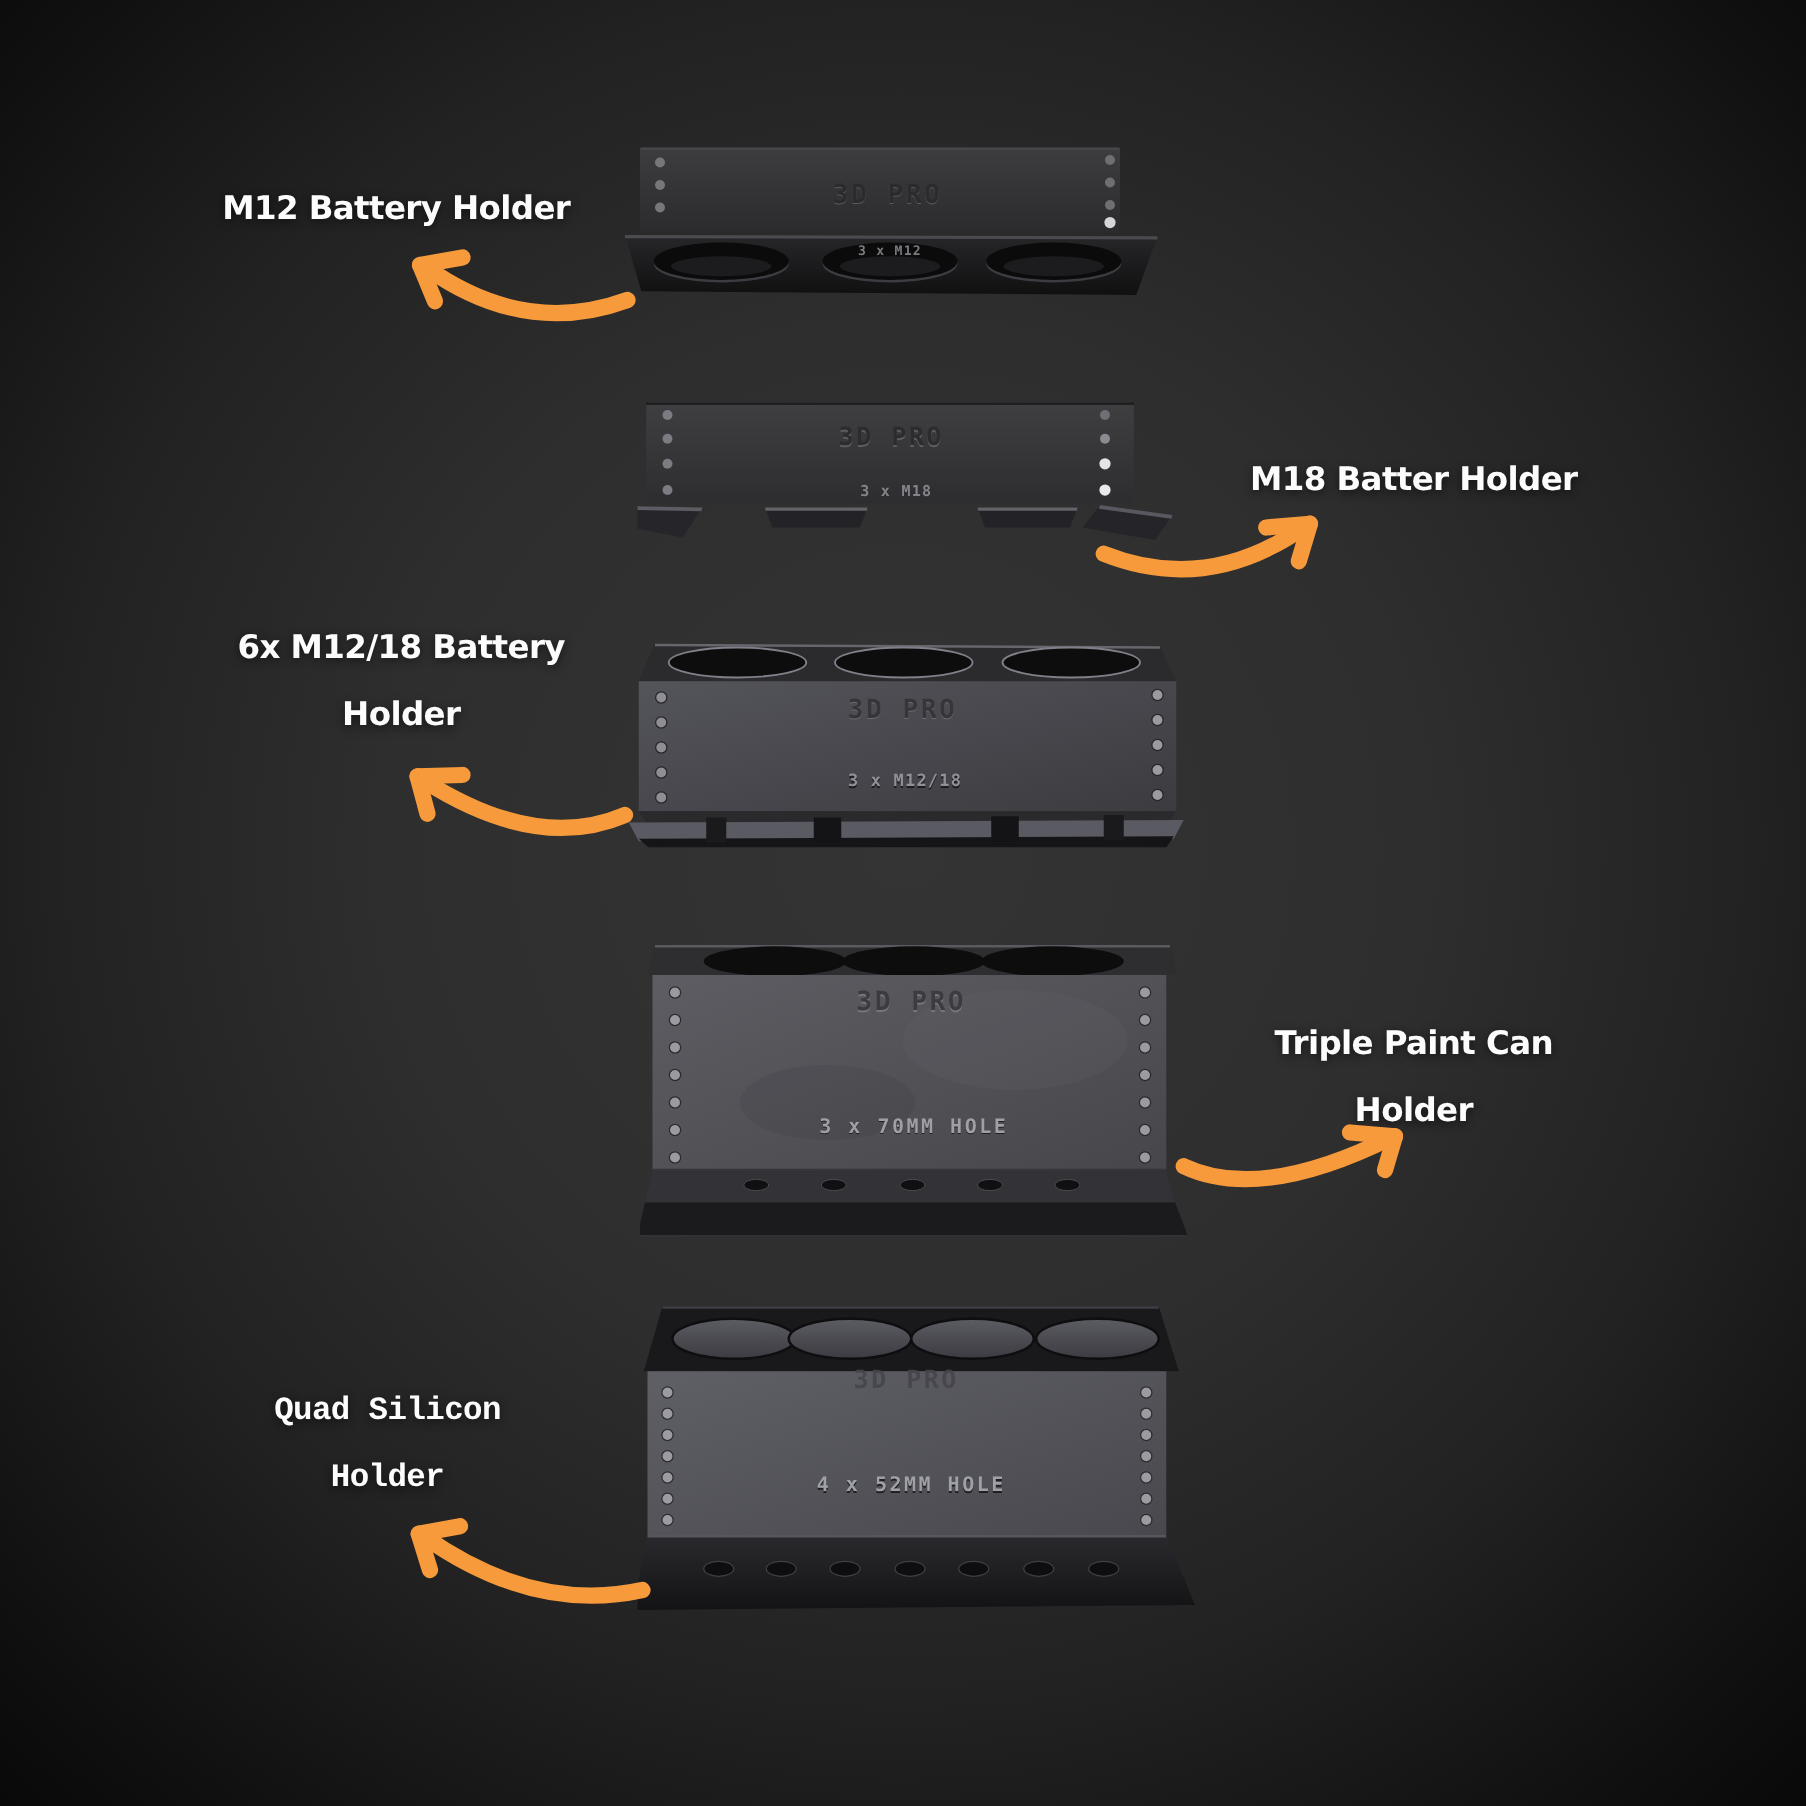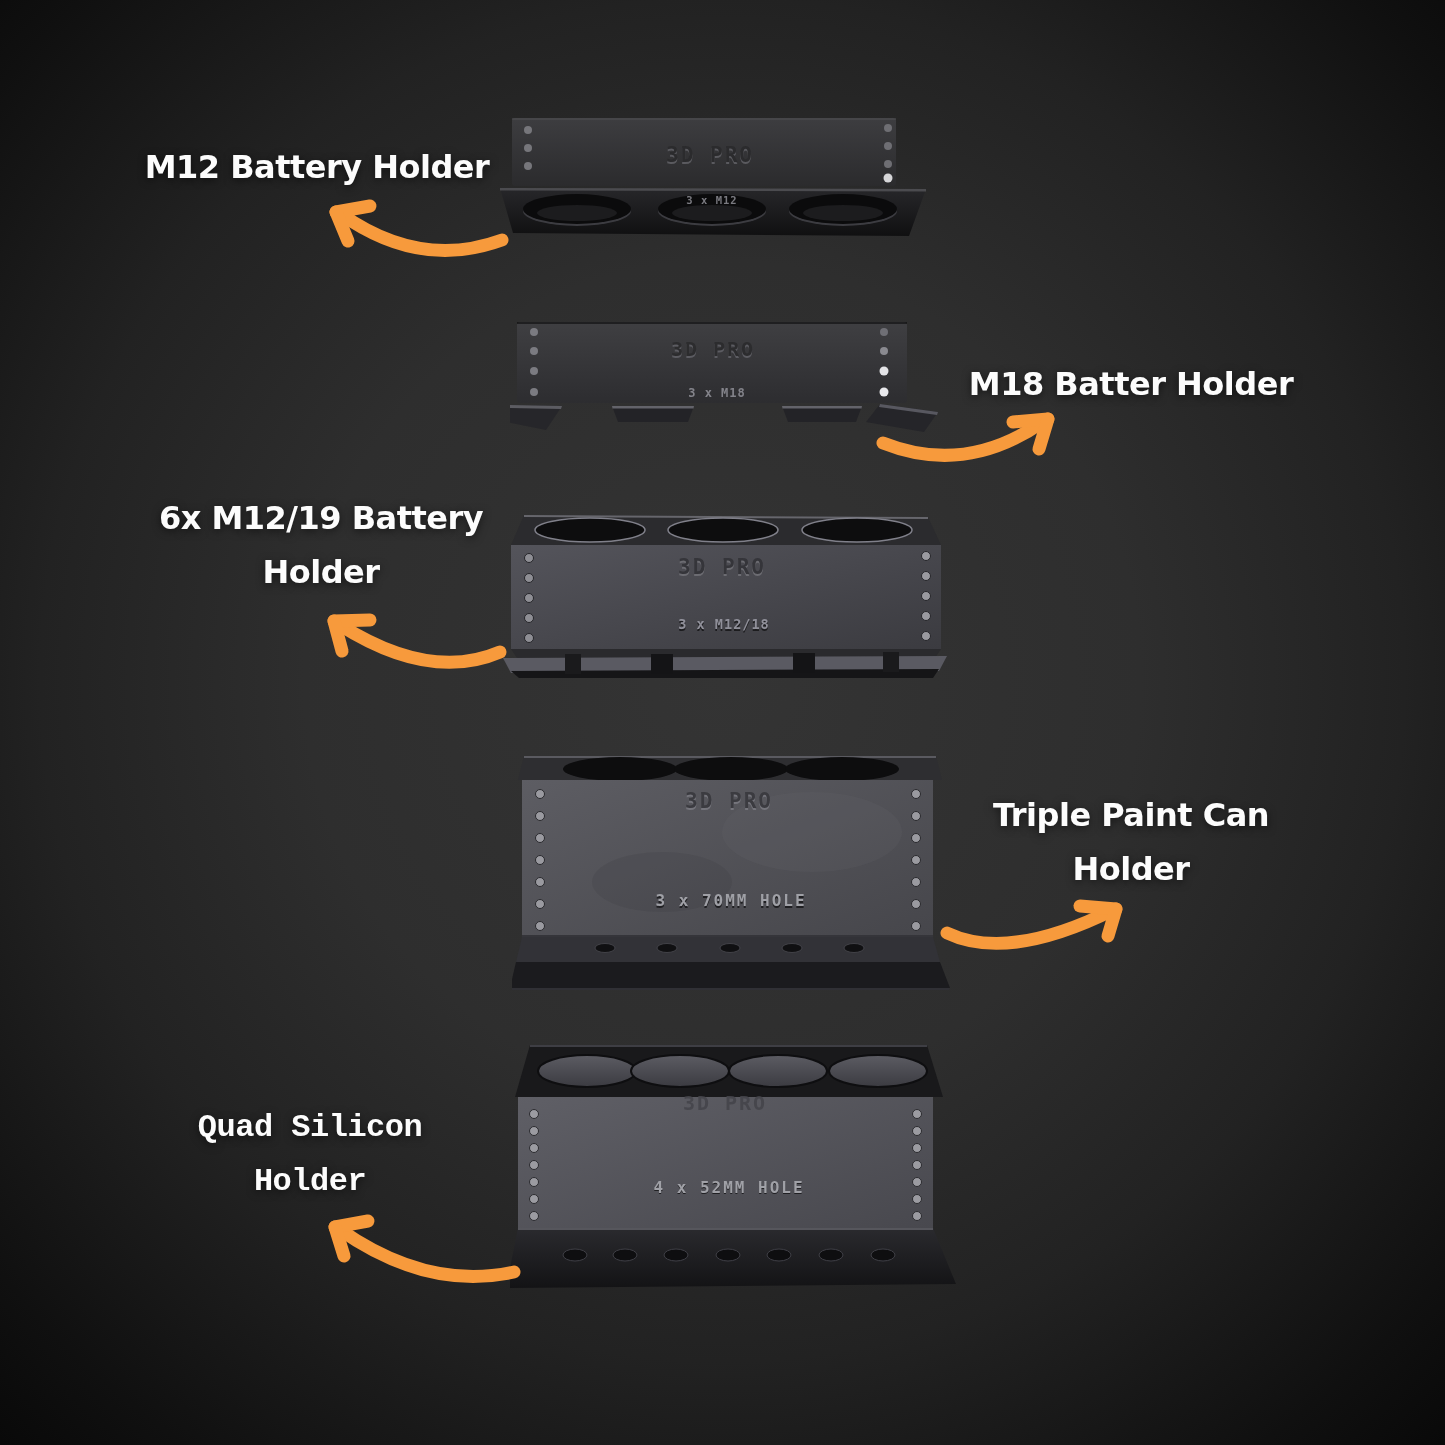--- a/index.html
+++ b/index.html
@@ -11,21 +11,21 @@
       radial-gradient(ellipse 1100px 1100px at 50% 47%,
         #343434 0%, #2e2e2e 38%, #222222 62%, #101010 85%, #060606 100%);
     font-family:"DejaVu Sans","Liberation Sans",sans-serif;
   }
   .label{
     position:absolute;
     transform:translate(-50%,-50%);
     text-align:center;
     color:#fcfcfc;
     font-weight:700;
-    font-size:32px;
+    font-size:26px;
     line-height:54px;
     letter-spacing:-0.5px;
     white-space:nowrap;
     text-shadow:0 2px 8px rgba(0,0,0,.55);
   }
   .product{position:absolute;}
   .arrows{position:absolute;left:0;top:0;pointer-events:none;}
   .arrow-stroke{fill:none;stroke:#F79A3C;stroke-width:13;stroke-linecap:round;}
   svg text{font-family:"DejaVu Sans Mono","Liberation Mono",monospace;font-weight:bold;}
 </style>
@@ -256,24 +256,24 @@
     </g>
   </svg>
 
   <div class="label" style="left: 317px; top: 167px; color: rgb(252, 252, 252);">
     <div>M12 Battery Holder</div>
   </div>
   <div class="label" style="left: 1131px; top: 384px; color: rgb(252, 252, 252); text-align: right;">
     <div>M18 Batter Holder</div>
   </div>
   <div class="label" style="left: 321px; top: 545px; color: rgb(252, 252, 252);">
-    <div>6x M12/19 Battery</div>
+    <div>6x M12/18 Battery</div>
     <div>Holder</div>
   </div>
-  <div class="label" style="left: 1131px; top: 842px; color: rgb(252, 252, 252);">
+  <div class="label" style="left: 1131px; top: 862px; color: rgb(252, 252, 252);">
     <div>Triple Paint Can</div>
     <div>Holder</div>
   </div>
   <div class="label" style="left: 310px; top: 1155px; color: rgb(252, 252, 252); font-family: Liberation Mono, monospace;">
     <div>Quad Silicon</div>
     <div>Holder</div>
   </div>
 
   <svg class="arrows" width="1445" height="1445" viewBox="0 0 1445 1445">
     <g>

